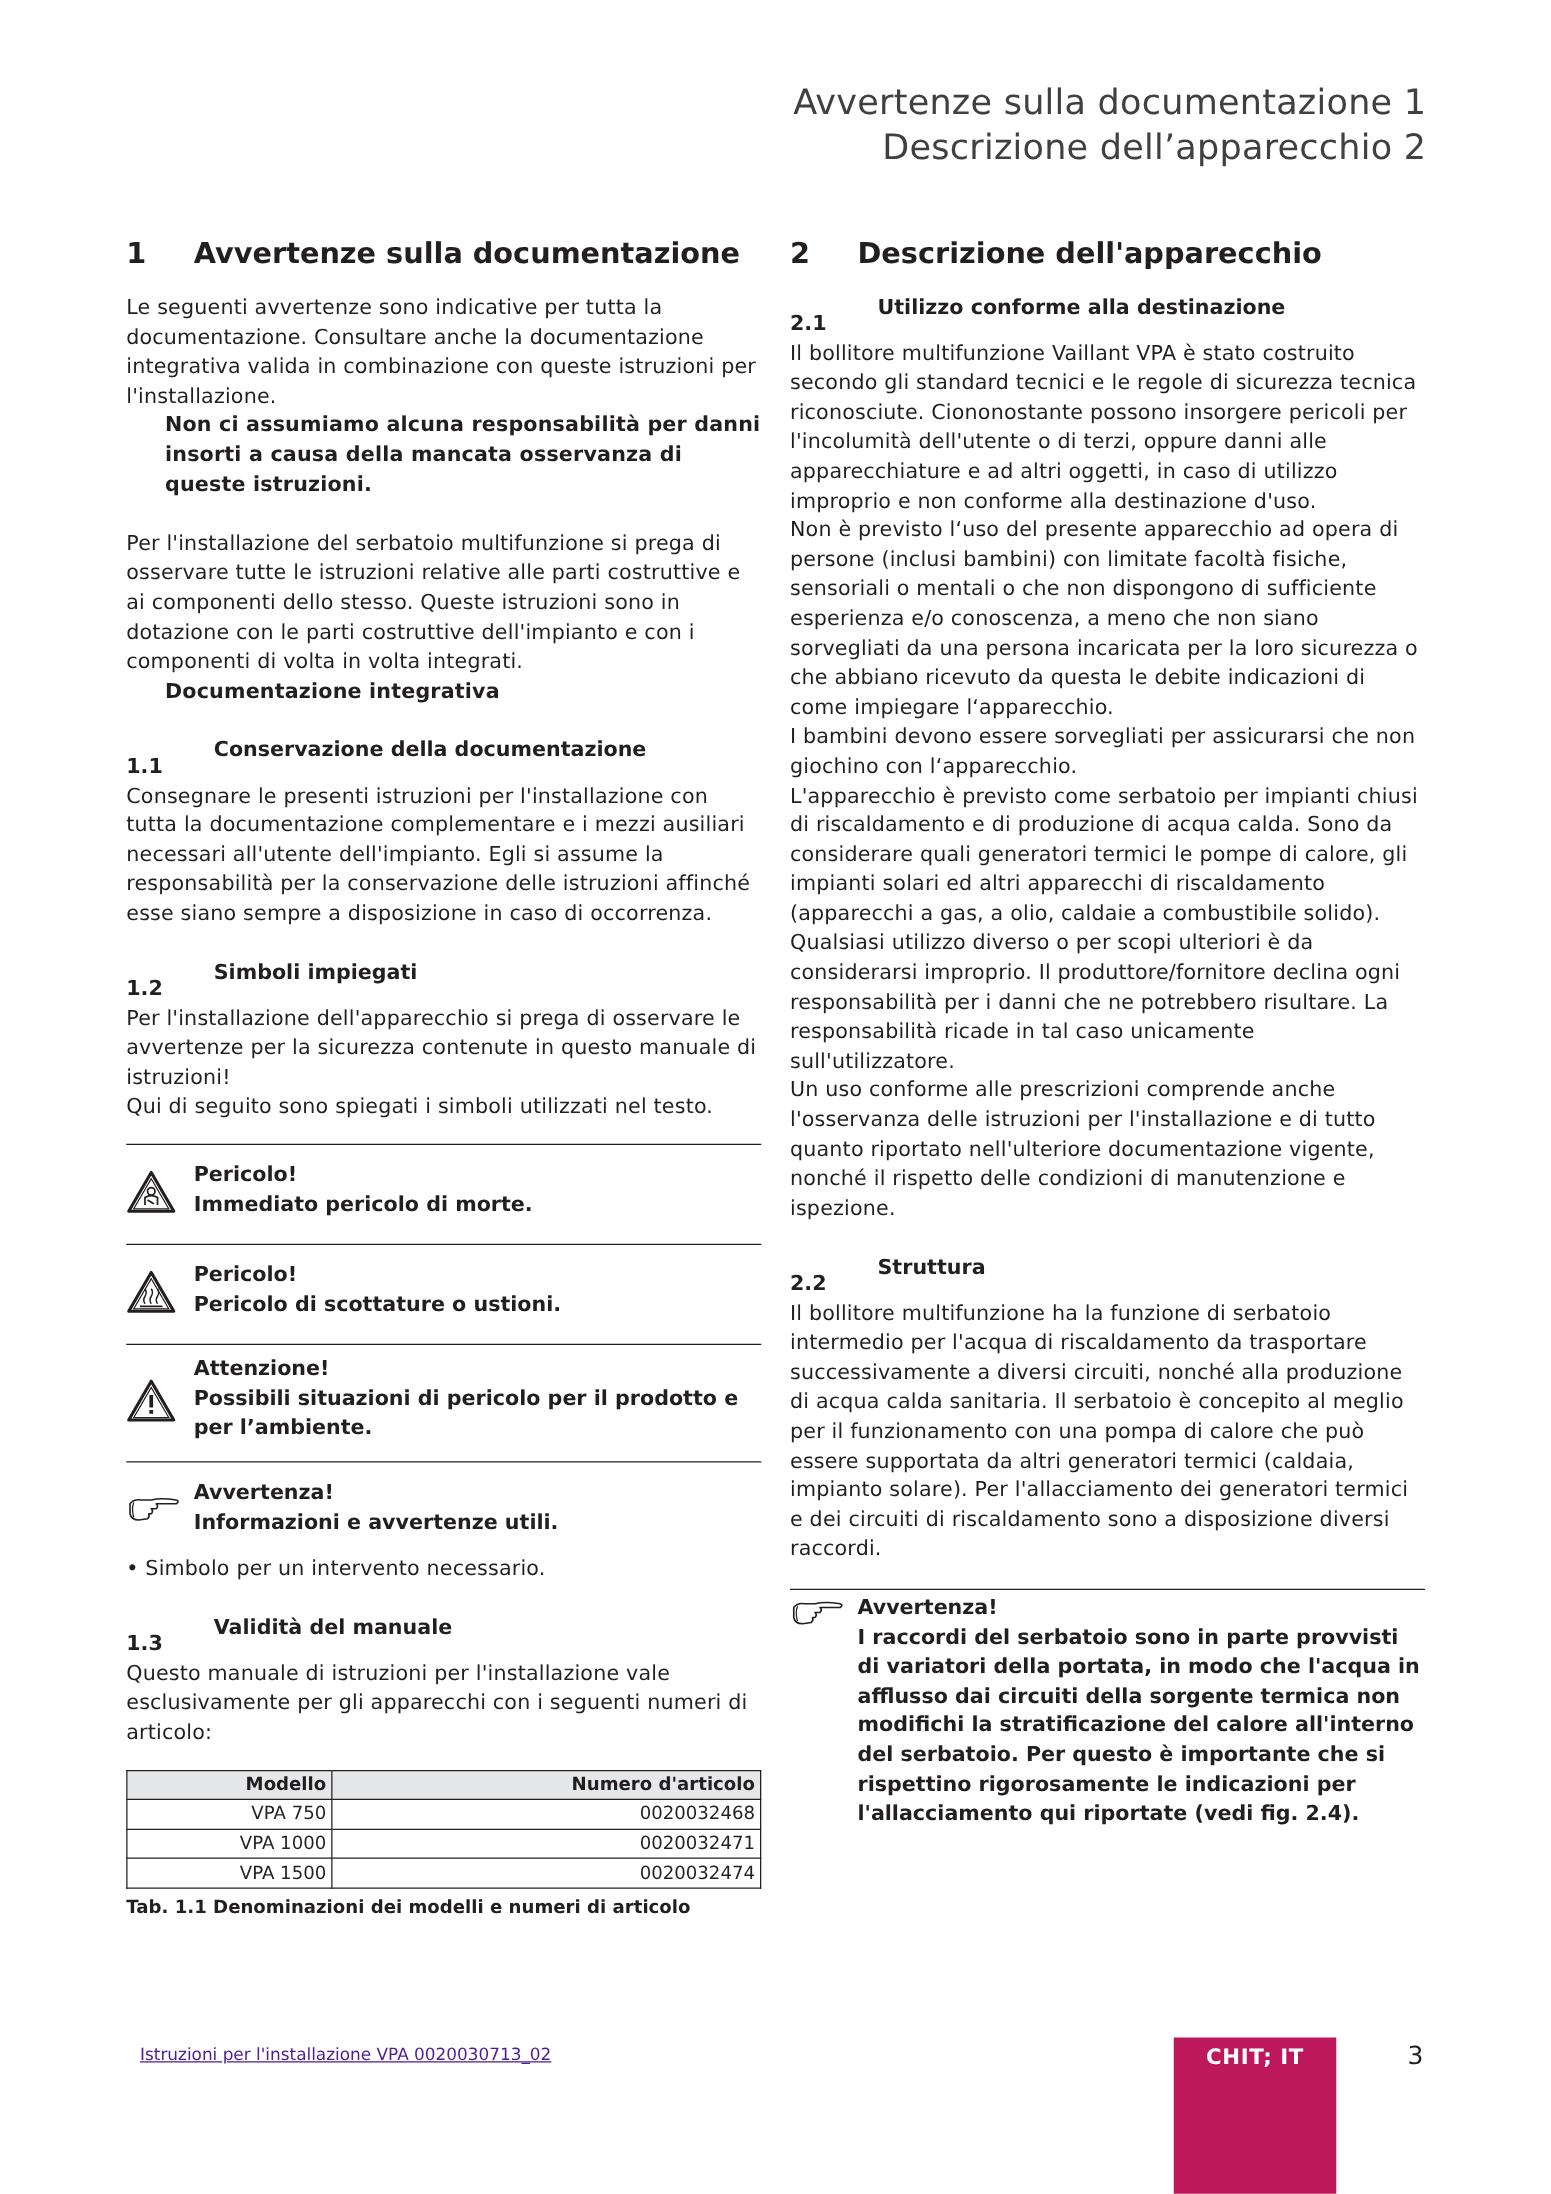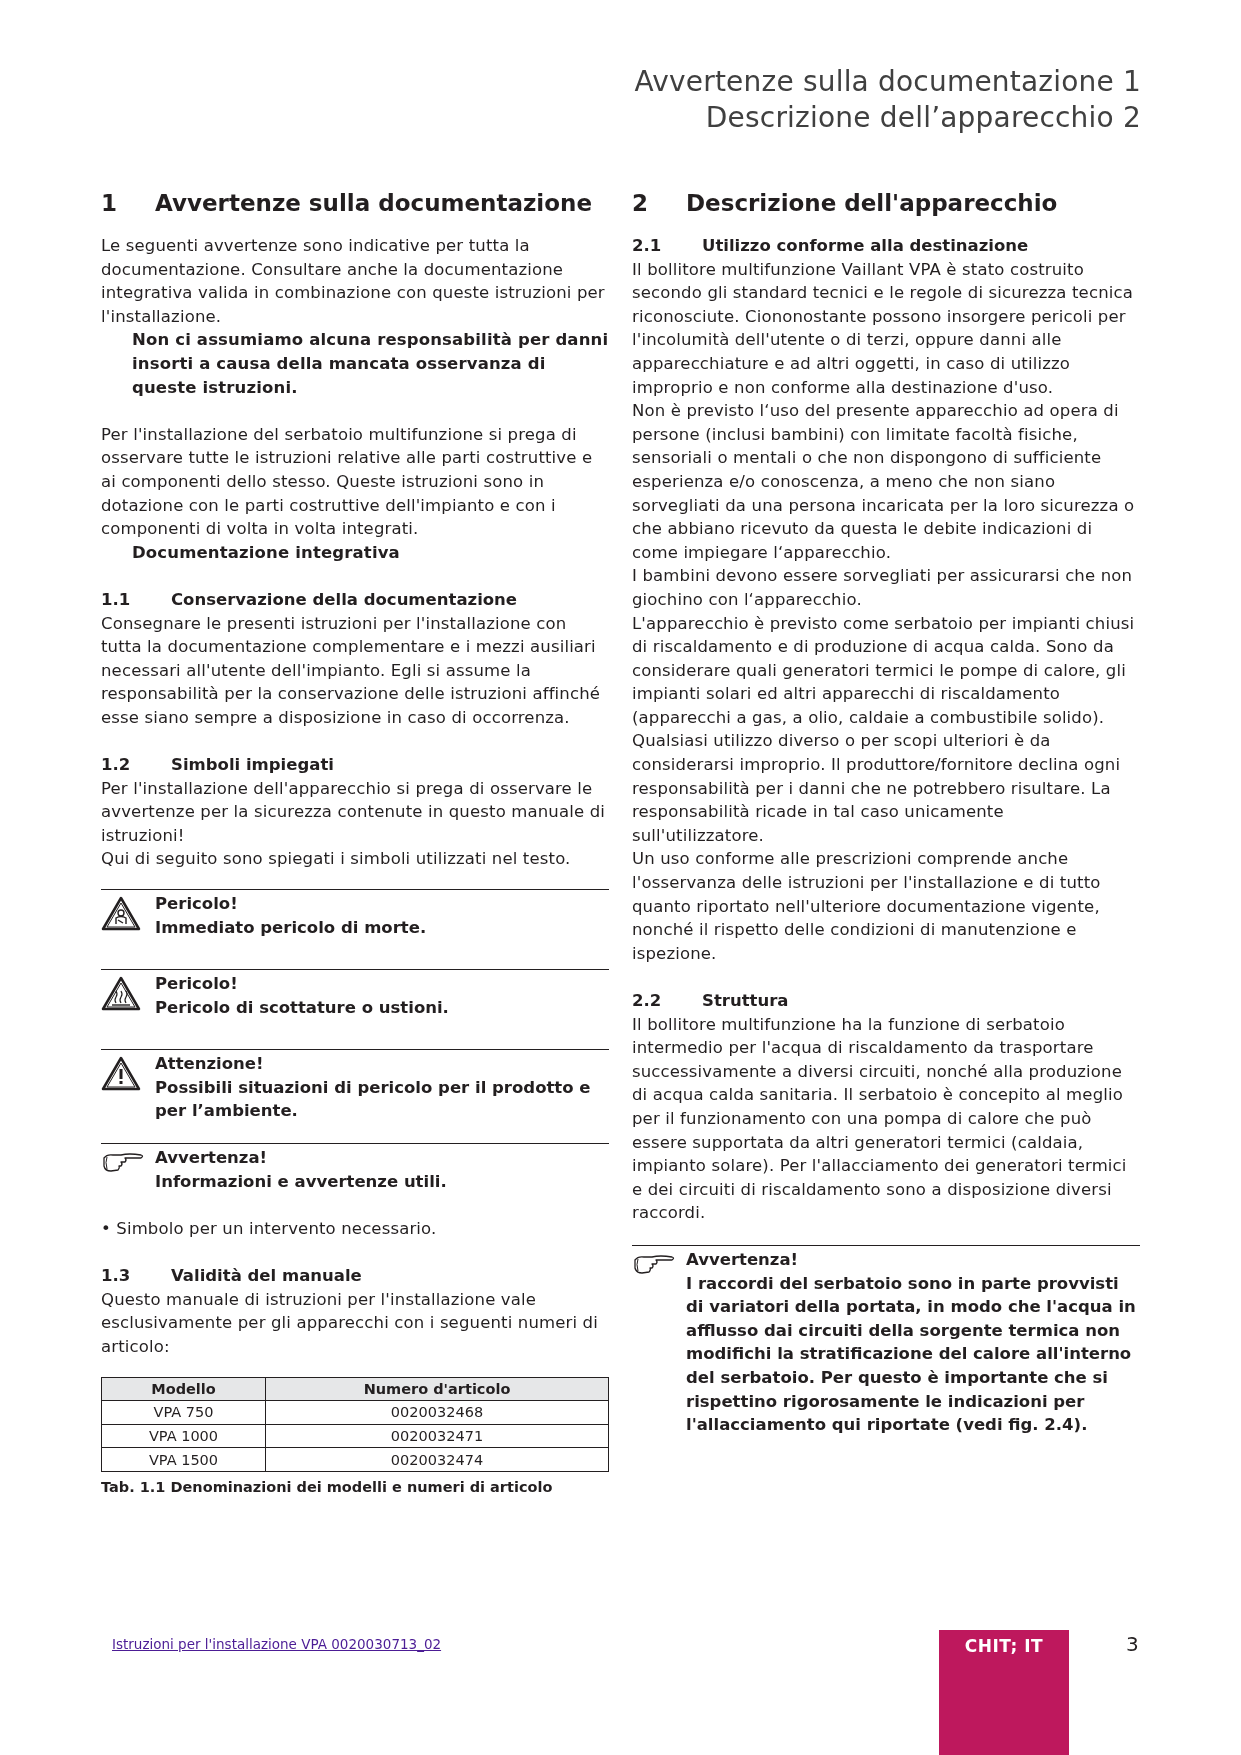--- a/index.html
+++ b/index.html
@@ -13,36 +13,36 @@
       color: #404040; font-size: 28px; line-height: 36px; letter-spacing: 0.2px;
     }
     .col { position: absolute; top: 186px; }
     .col-left { left: 101px; width: 508px; }
     .col-right { left: 632px; width: 508px; }
     .h1 {
       font-weight: bold; font-size: 23px; line-height: 34px; display: flex; margin-bottom: 14px;
     }
     .h1 .num { width: 54px; }
     .h2 { font-weight: bold; font-size: 16.5px; line-height: 23.6px; display: flex; }
-    .h2 .num { width: 70px; }
+    .h2 .num { width: 70px; margin-top: 13px; }
     .p { font-size: 16.5px; line-height: 23.6px; letter-spacing: 0.15px; }
     .p.bold, .bold { font-weight: bold; margin-left: 31px; }
     .gap { height: 23.6px; }
     .notice {
       border-top: 1.5px solid #231f20; display: flex; padding-top: 2px;
       margin-top: 10px; margin-bottom: 4px;
     }
     .notice .icon { width: 54px; flex: 0 0 54px; padding-top: 4px; }
     .notice .text { font-weight: bold; font-size: 16.5px; line-height: 23.6px; }
-    .notice.tall { min-height: 70px; }
+    .notice.tall { min-height: 70px; align-items: center; }
     table.models {
       border-collapse: collapse; width: 508px; margin-top: 18px; font-size: 14.5px;
     }
     table.models th, table.models td {
-      border: 1.3px solid #231f20; text-align: center; padding: 0 4px; height: 23.6px; line-height: 22px;
+      border: 1.3px solid #231f20; text-align: right; padding: 0 4px; height: 23.6px; line-height: 22px;
     }
     table.models th { background: #e6e7e8; font-weight: bold; }
     table.models td:first-child, table.models th:first-child { width: 164px; }
     .caption { font-weight: bold; font-size: 14.5px; line-height: 22px; margin-top: 4px; }
     .footer-text {
       position: absolute; left: 112px; top: 1636px; font-size: 13.5px; color: #4c1d95; text-decoration: underline;
     }
     .lang-tab {
       position: absolute; left: 939px; top: 1630px; width: 130px; height: 125px;
       background: #be185d; color: #ffffff; font-weight: bold; font-size: 17px;

